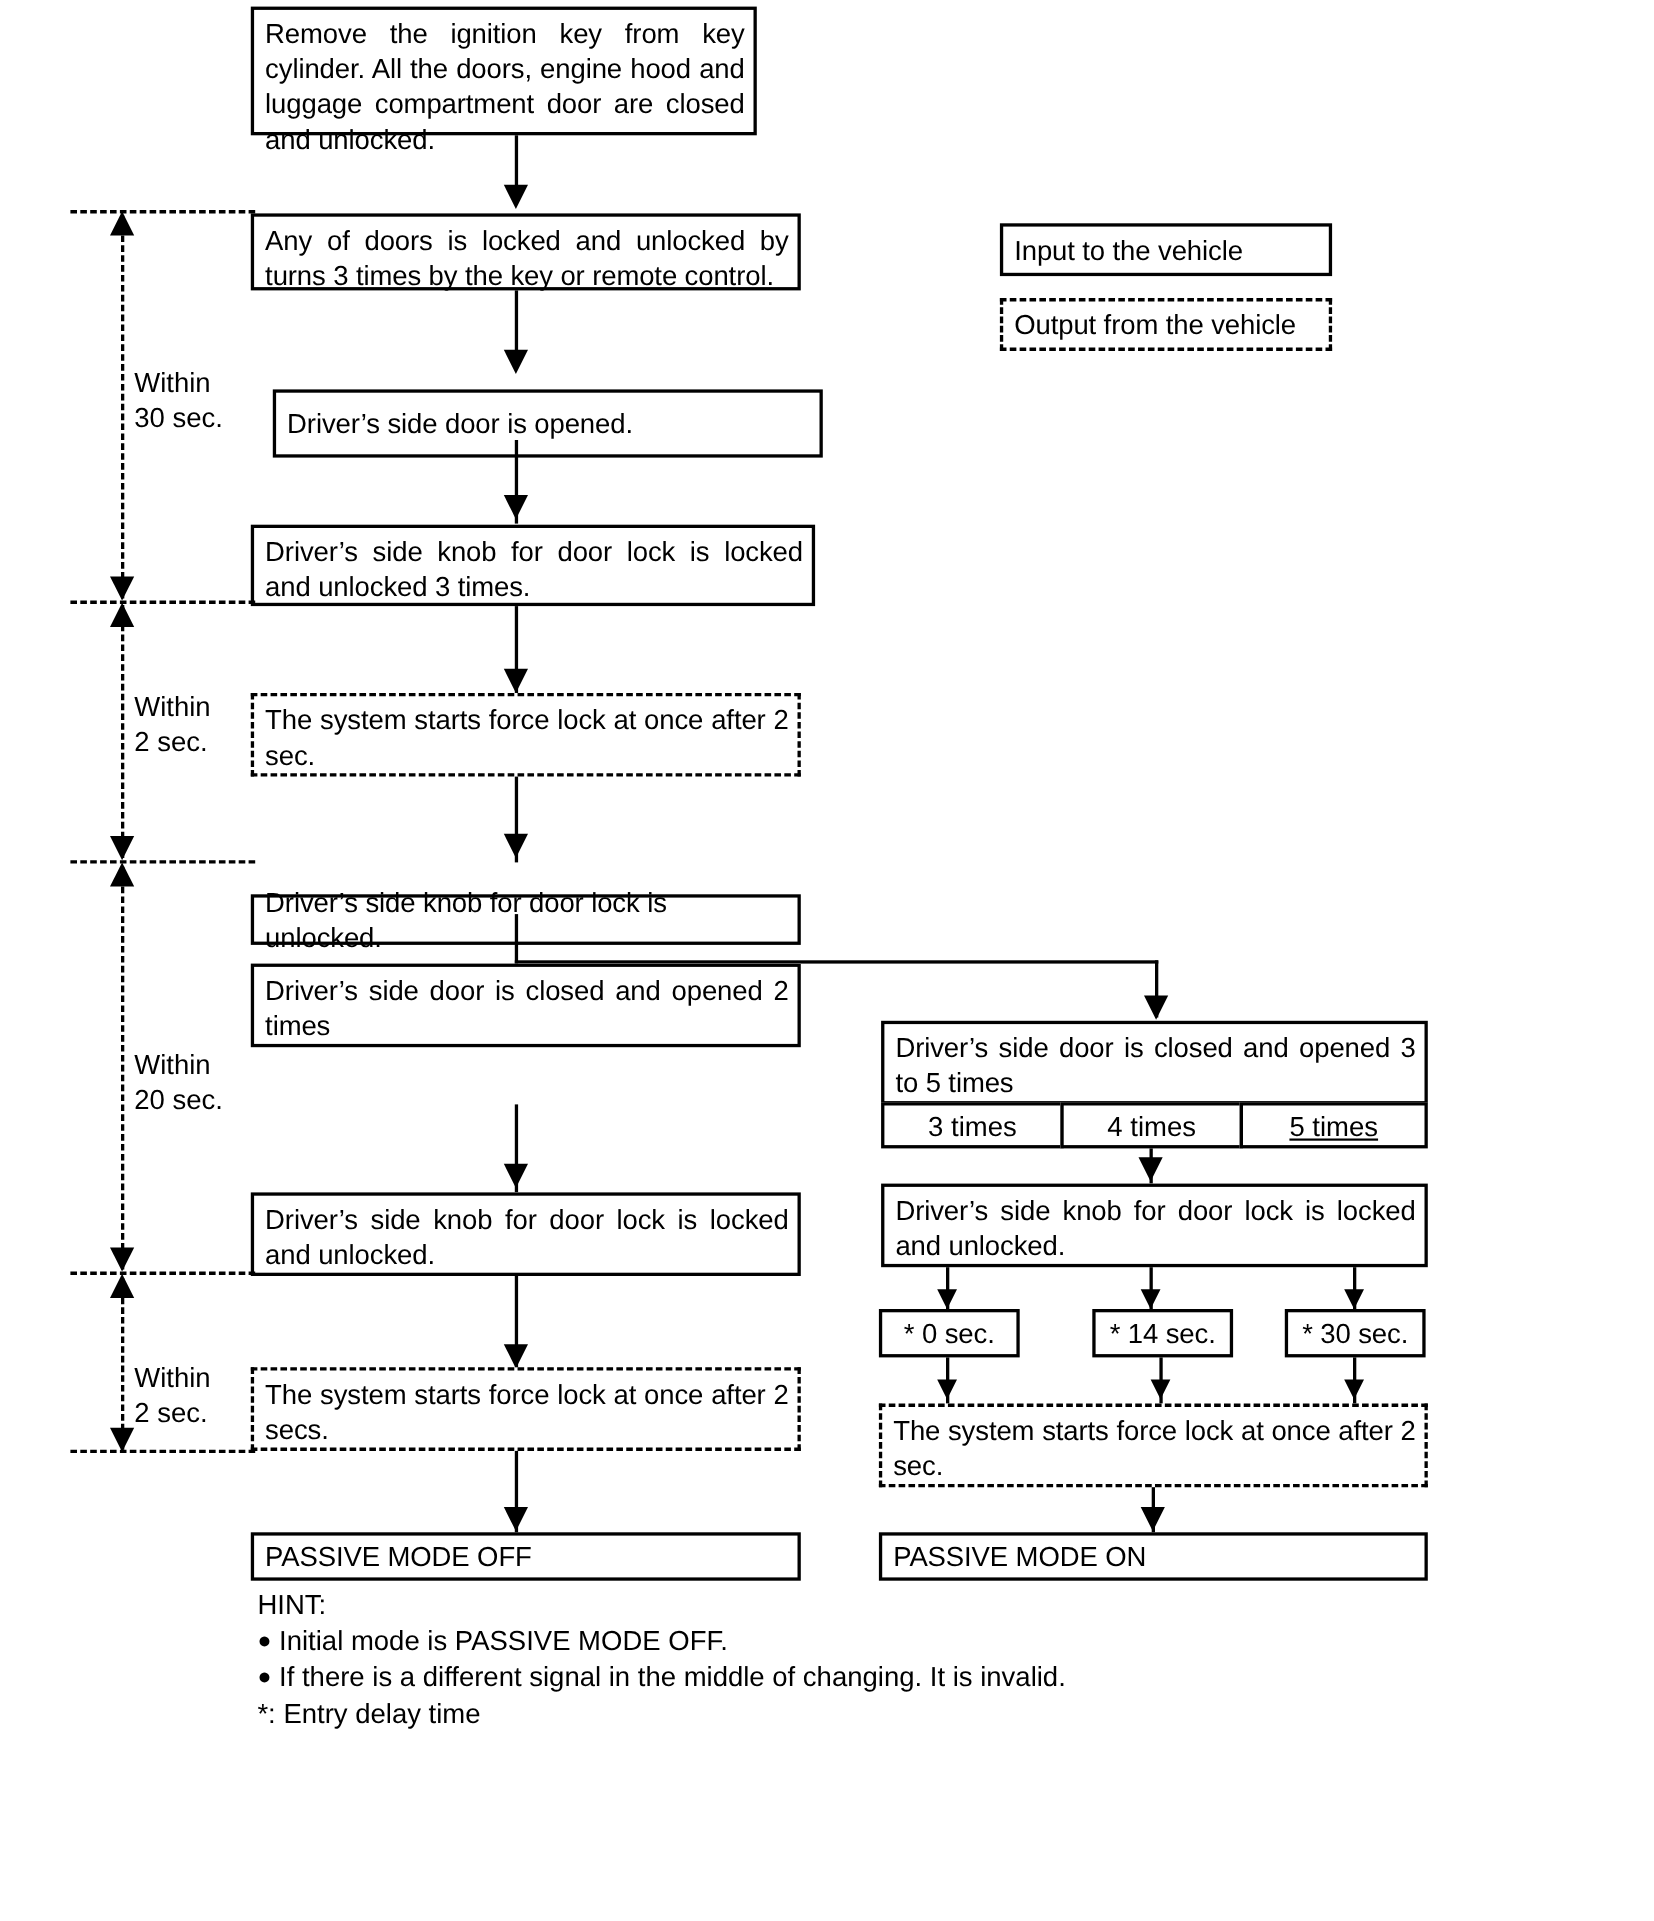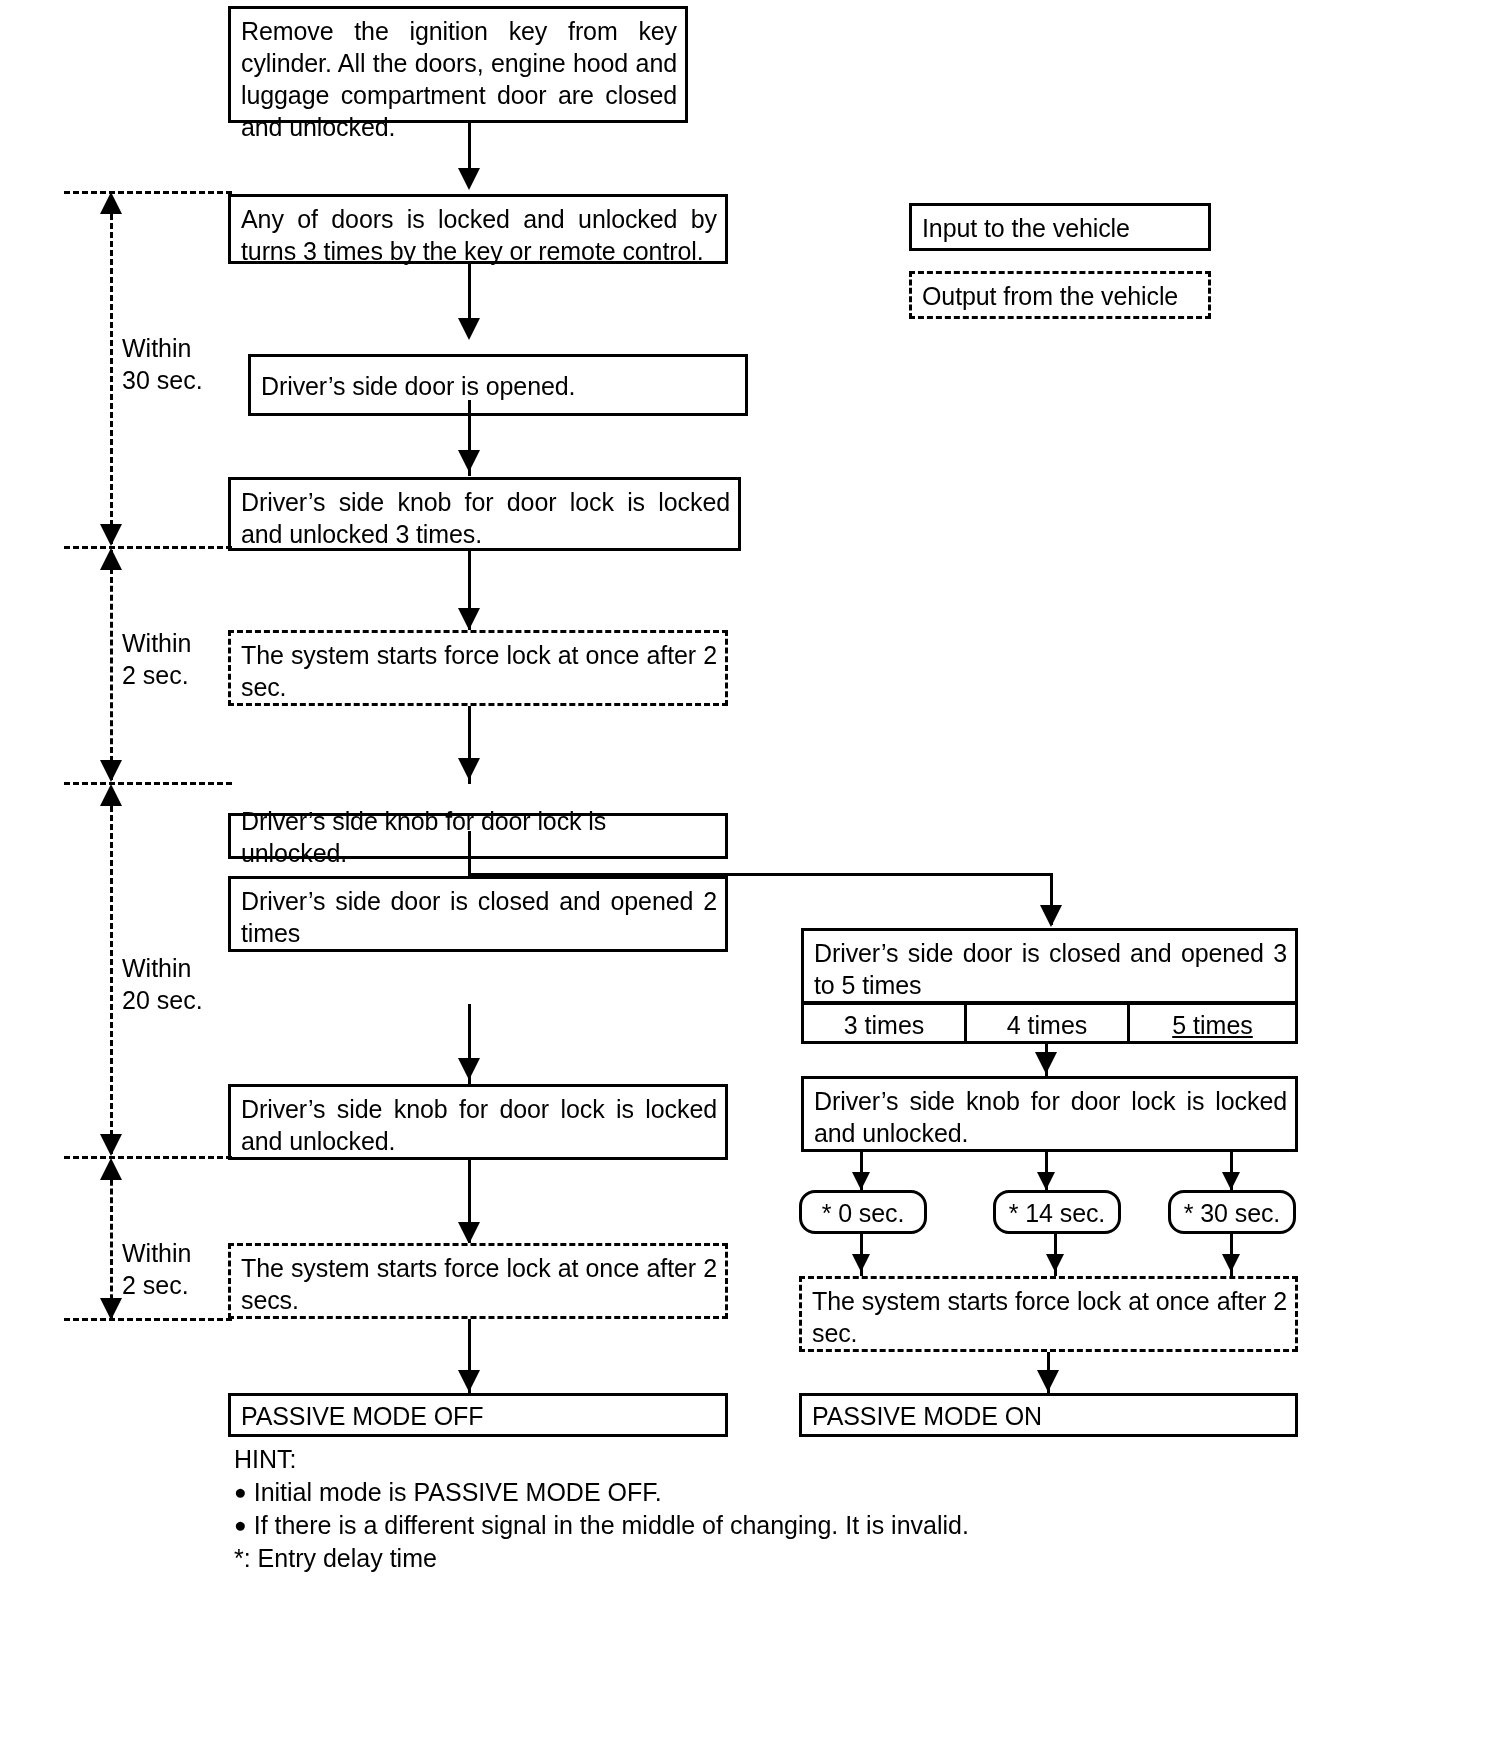--- a/index.html
+++ b/index.html
@@ -18,21 +18,21 @@
     padding:6px 8px 4px 10px;
     letter-spacing:-0.1px;
   }
   .box.dashed{
     border:3px dashed #000;
   }
   .box.just{
     text-align:justify;
     text-align-last:left;
   }
-  .box.center{ text-align:center; padding-left:0; padding-right:0;border-radius:16px;}
+  .box.center{ text-align:center; padding-left:0; padding-right:0;}
   .box.mid{ display:flex; align-items:center; }
 
   
   .vline{position:absolute;width:3px;background:#000;}
   .hline{position:absolute;height:3px;background:#000;}
   .arrow{
     position:absolute;
     width:0;height:0;
     border-left:11px solid transparent;
     border-right:11px solid transparent;

